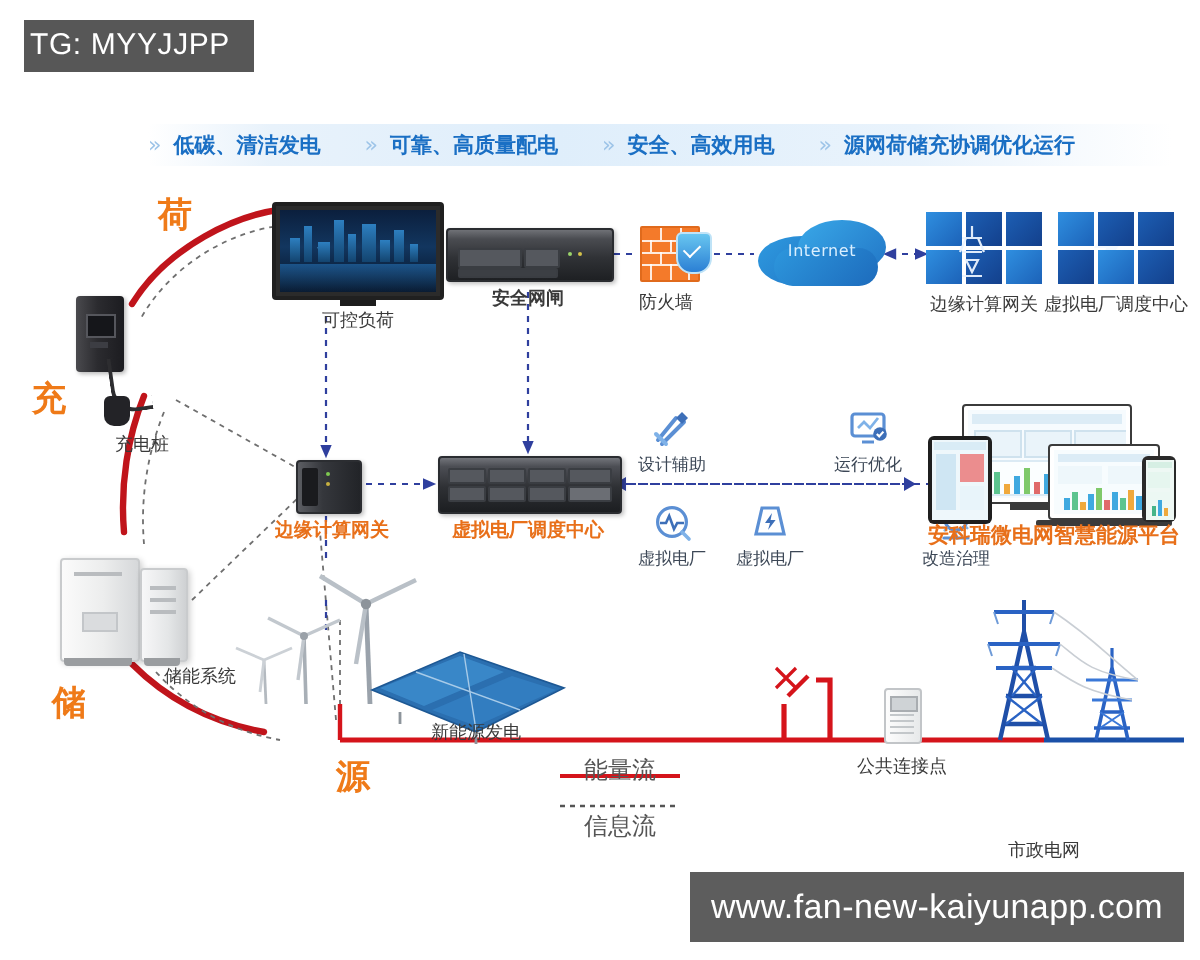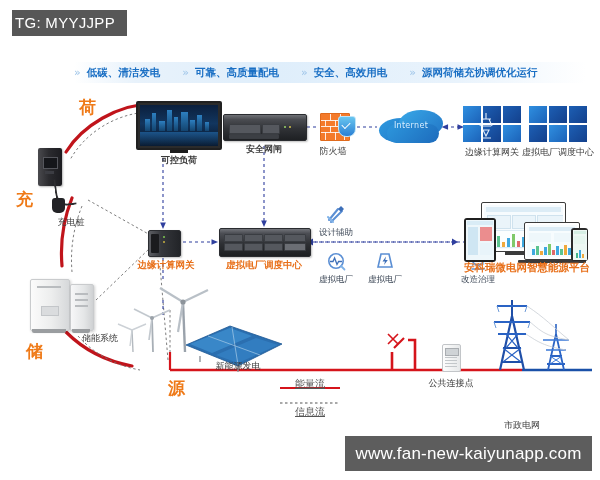--- a/index.html
+++ b/index.html
@@ -158,21 +158,21 @@
   .phone-scr{width:100%;height:100%;background:#eef8f4;position:relative;overflow:hidden;}
   .bar{position:absolute;bottom:2px;}
 
   
   .meter{position:absolute;left:442px;top:344px;width:17px;height:26px;
     background:linear-gradient(to right,#fdfdfd,#e7e9ea);border:1px solid #c2c5c8;border-radius:2px;}
   .meter-d{position:absolute;left:2px;top:3px;width:12px;height:6px;background:#cfd3d6;border:1px solid #a9adb1;}
   .meter-l{position:absolute;left:2px;width:12px;height:1px;background:#c3c7ca;}
 
   
-  .lg-t{position:absolute;font-size:10px;color:#555;white-space:nowrap;text-align:center;text-decoration:underline;}
+  .lg-t{position:absolute;font-size:12px;color:#555;white-space:nowrap;text-align:center;}
 </style>
 </head>
 <body>
 
 <div id="stage">
 
   <svg class="layer" viewBox="0 0 600 480">
     <defs>
       <marker id="ar-b" markerWidth="7" markerHeight="7" refX="3.2" refY="3" orient="auto">
         <path d="M0,0.4 L6,3 L0,5.6 z" fill="#2f3f9e"></path>
@@ -332,21 +332,21 @@
       <div class="bldg" style="left:35%;width:6%;height:52%;"></div>
       <div class="bldg" style="left:44%;width:5%;height:34%;"></div>
       <div class="bldg" style="left:52%;width:9%;height:46%;"></div>
       <div class="bldg" style="left:64%;width:6%;height:28%;"></div>
       <div class="bldg" style="left:73%;width:7%;height:40%;"></div>
       <div class="bldg" style="left:83%;width:6%;height:22%;"></div>
       <div class="refl"></div>
     </div>
   </div>
   <div class="mon-stand"></div>
-  <div class="lbl" style="left:137px;top:154px;width:84px;font-weight:bold;">可控负荷</div>
+  <div class="lbl" style="left:137px;top:154px;width:84px;font-weight:normal;">可控负荷</div>
 
   <div class="rack rack-sg">
     <div class="slot" style="left:5px;top:9px;width:30px;height:8px;"></div>
     <div class="slot" style="left:38px;top:9px;width:16px;height:8px;"></div>
     <div class="led" style="left:60px;top:11px;background:#9ad36a;"></div>
     <div class="led" style="left:65px;top:11px;background:#d3c14a;"></div>
     <div class="slot" style="left:5px;top:19px;width:48px;height:3px;background:#3c3f44;"></div>
   </div>
   <div class="lbl" style="left:225px;top:143px;width:78px;font-weight:bold;">安全网闸</div>
 
@@ -423,20 +423,30 @@
   </div>
   <div class="lbl-or" style="left:209px;top:259px;width:110px;">虚拟电厂调度中心</div>
 
   <div class="fic" style="left:313px;top:203px;">
     <svg class="fic-g" width="22" height="22" viewBox="0 0 22 22">
       <path d="M4 17 L13 6 M6 19 L17 8" stroke="#5b8fd4" stroke-width="2" fill="none" stroke-linecap="round"></path>
       <path d="M13 6 L16 3 L19 6 L16 9 z" fill="#3d6fb8"></path>
       <path d="M3 14 L8 19" stroke="#7fb2e8" stroke-width="2" stroke-linecap="round"></path>
     </svg>
     <div class="fic-t">设计辅助</div>
+  </div>
+  <div class="fic" style="left:411px;top:203px;">
+    <svg class="fic-g" width="22" height="22" viewBox="0 0 22 22">
+      <rect x="3" y="4" width="16" height="11" rx="1.5" fill="none" stroke="#5b8fd4" stroke-width="1.6"></rect>
+      <path d="M6 11 L9 8 L12 11 L16 6" fill="none" stroke="#7fb2e8" stroke-width="1.4"></path>
+      <path d="M8 18 L14 18" stroke="#5b8fd4" stroke-width="1.5"></path>
+      <circle cx="17" cy="14" r="3.4" fill="#3d6fb8"></circle>
+      <path d="M15.4 14 L16.6 15.2 L18.7 12.8" stroke="#fff" stroke-width="1.1" fill="none"></path>
+    </svg>
+    <div class="fic-t">运行优化</div>
   </div>
 
   <div class="fic" style="left:313px;top:250px;">
     <svg class="fic-g" width="22" height="22" viewBox="0 0 22 22">
       <circle cx="11" cy="11" r="7.2" fill="none" stroke="#5b8fd4" stroke-width="1.6"></circle>
       <path d="M5 11.5 L8 11.5 L9.6 8 L12 14.5 L13.6 11.5 L17 11.5" fill="none" stroke="#3d6fb8" stroke-width="1.3"></path>
       <path d="M16 16 L19.5 19.5" stroke="#7fb2e8" stroke-width="1.8" stroke-linecap="round"></path>
     </svg>
     <div class="fic-t">虚拟电厂</div>
   </div>

